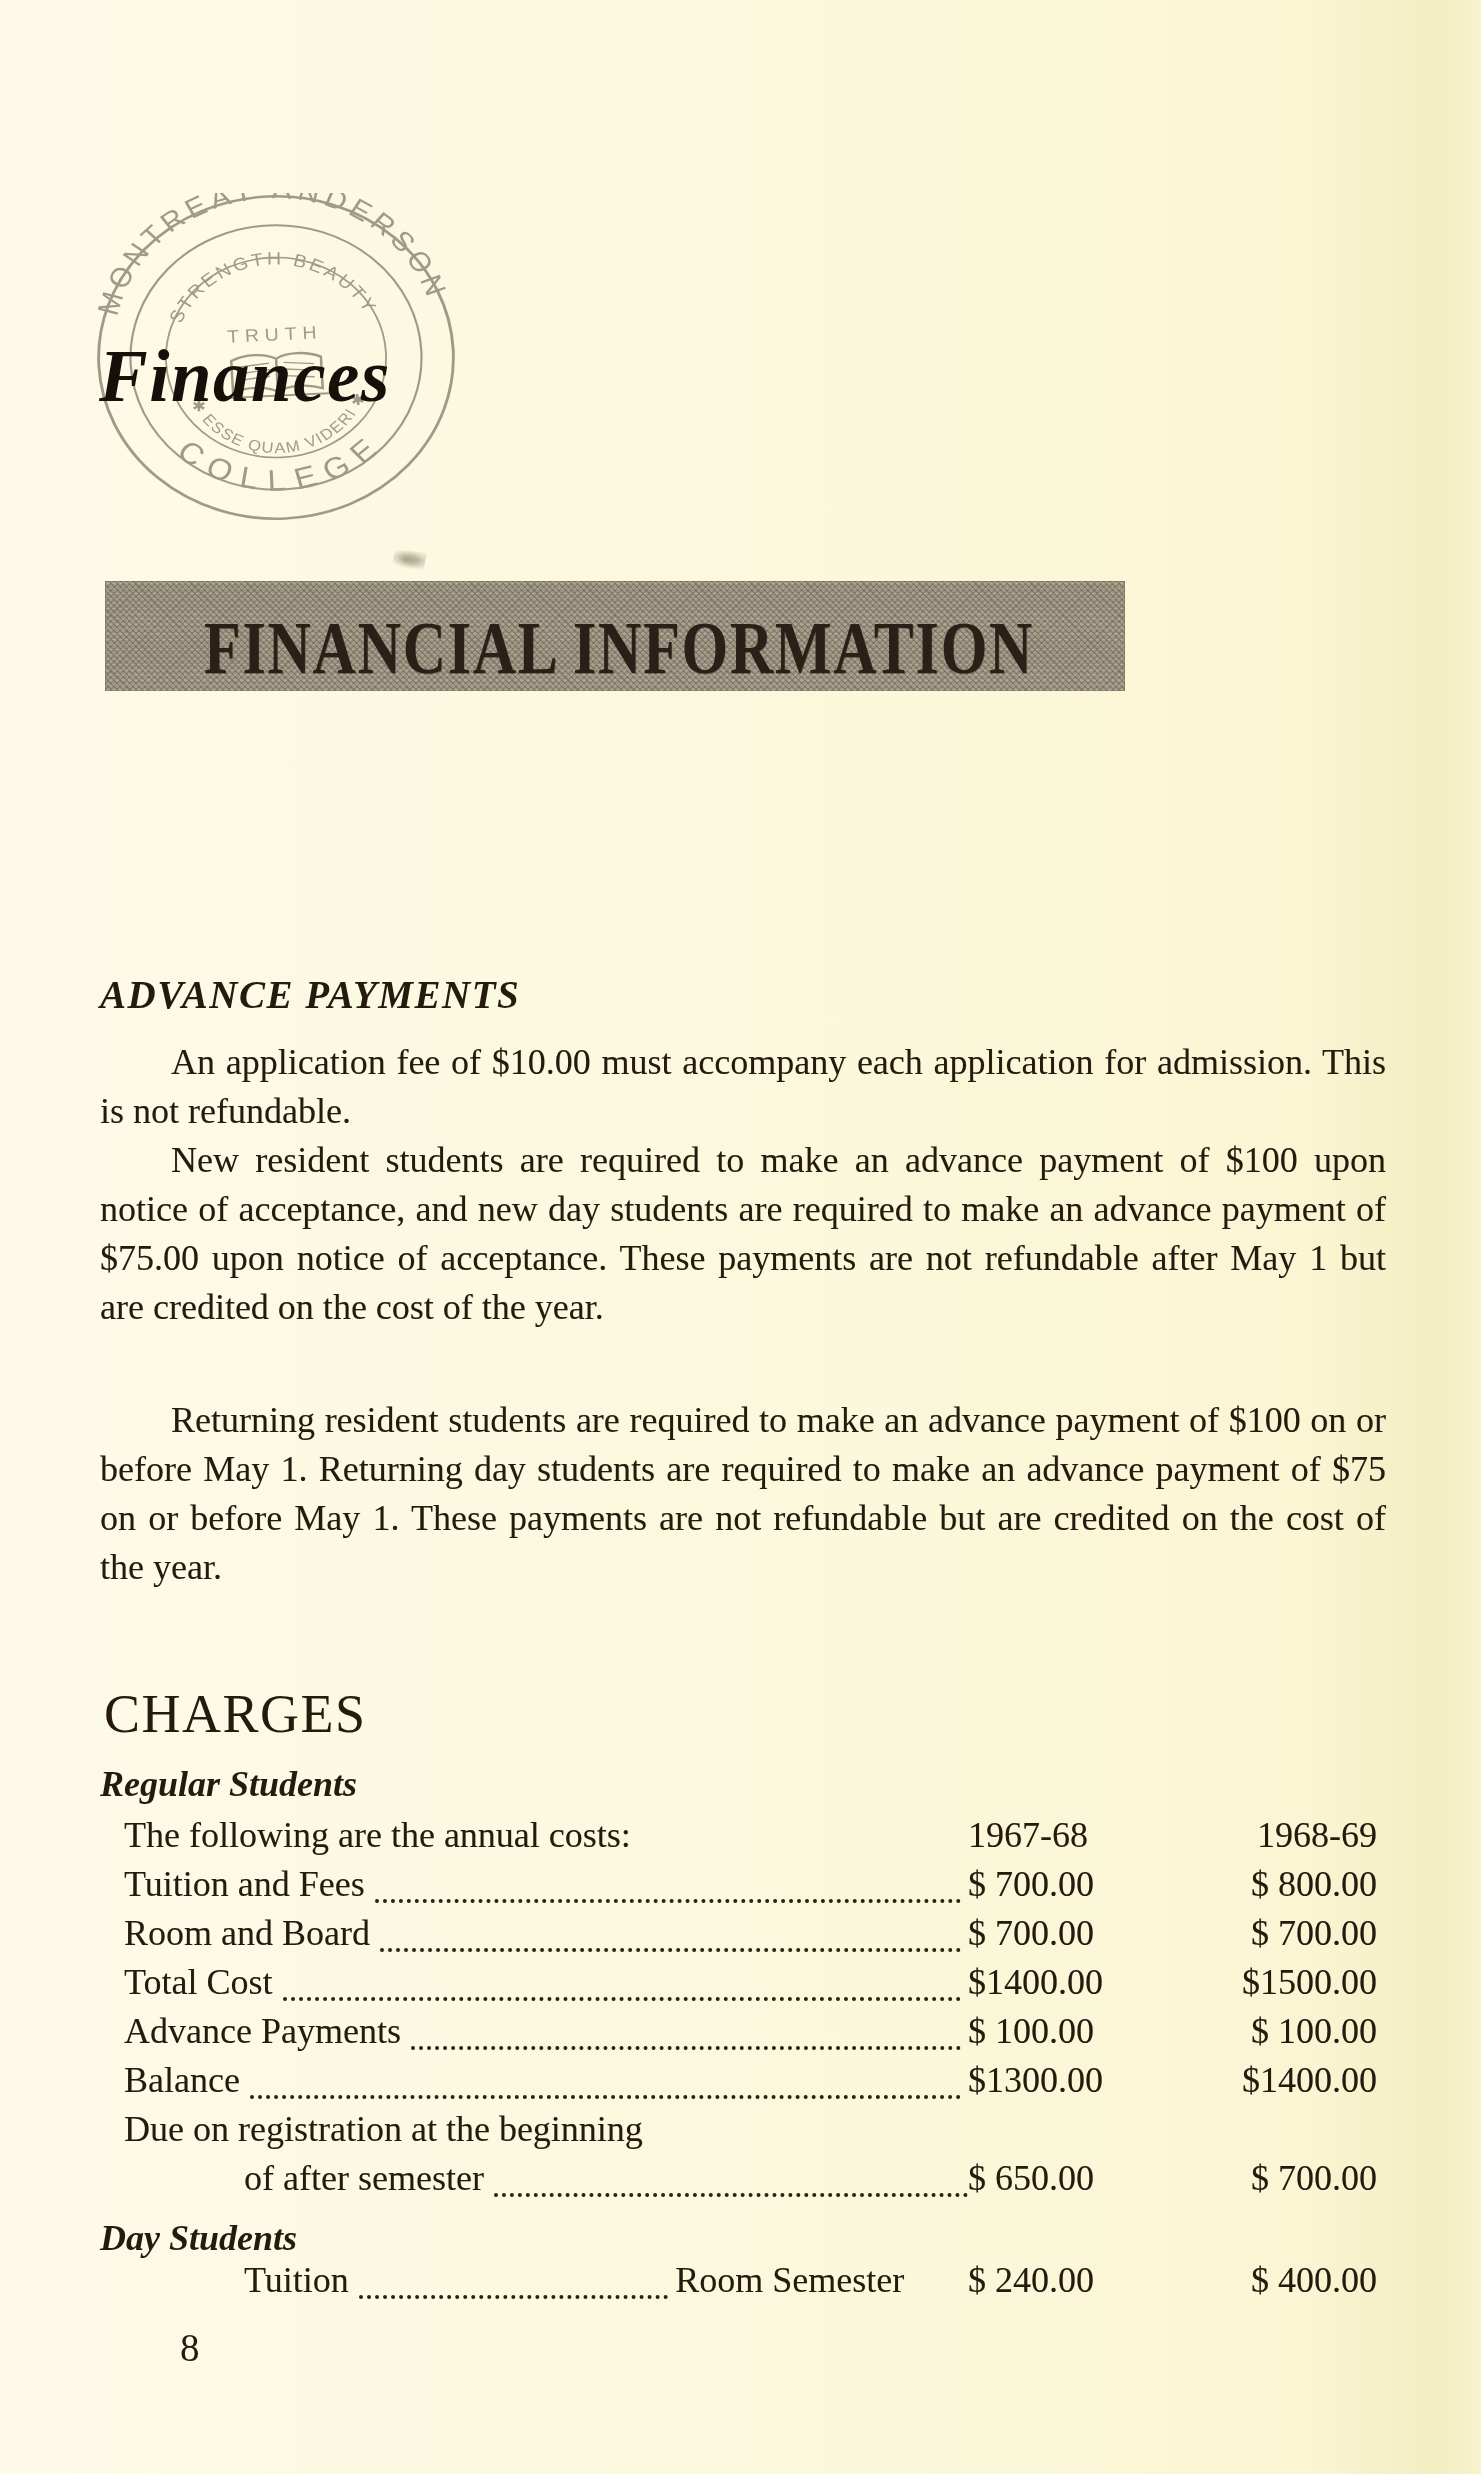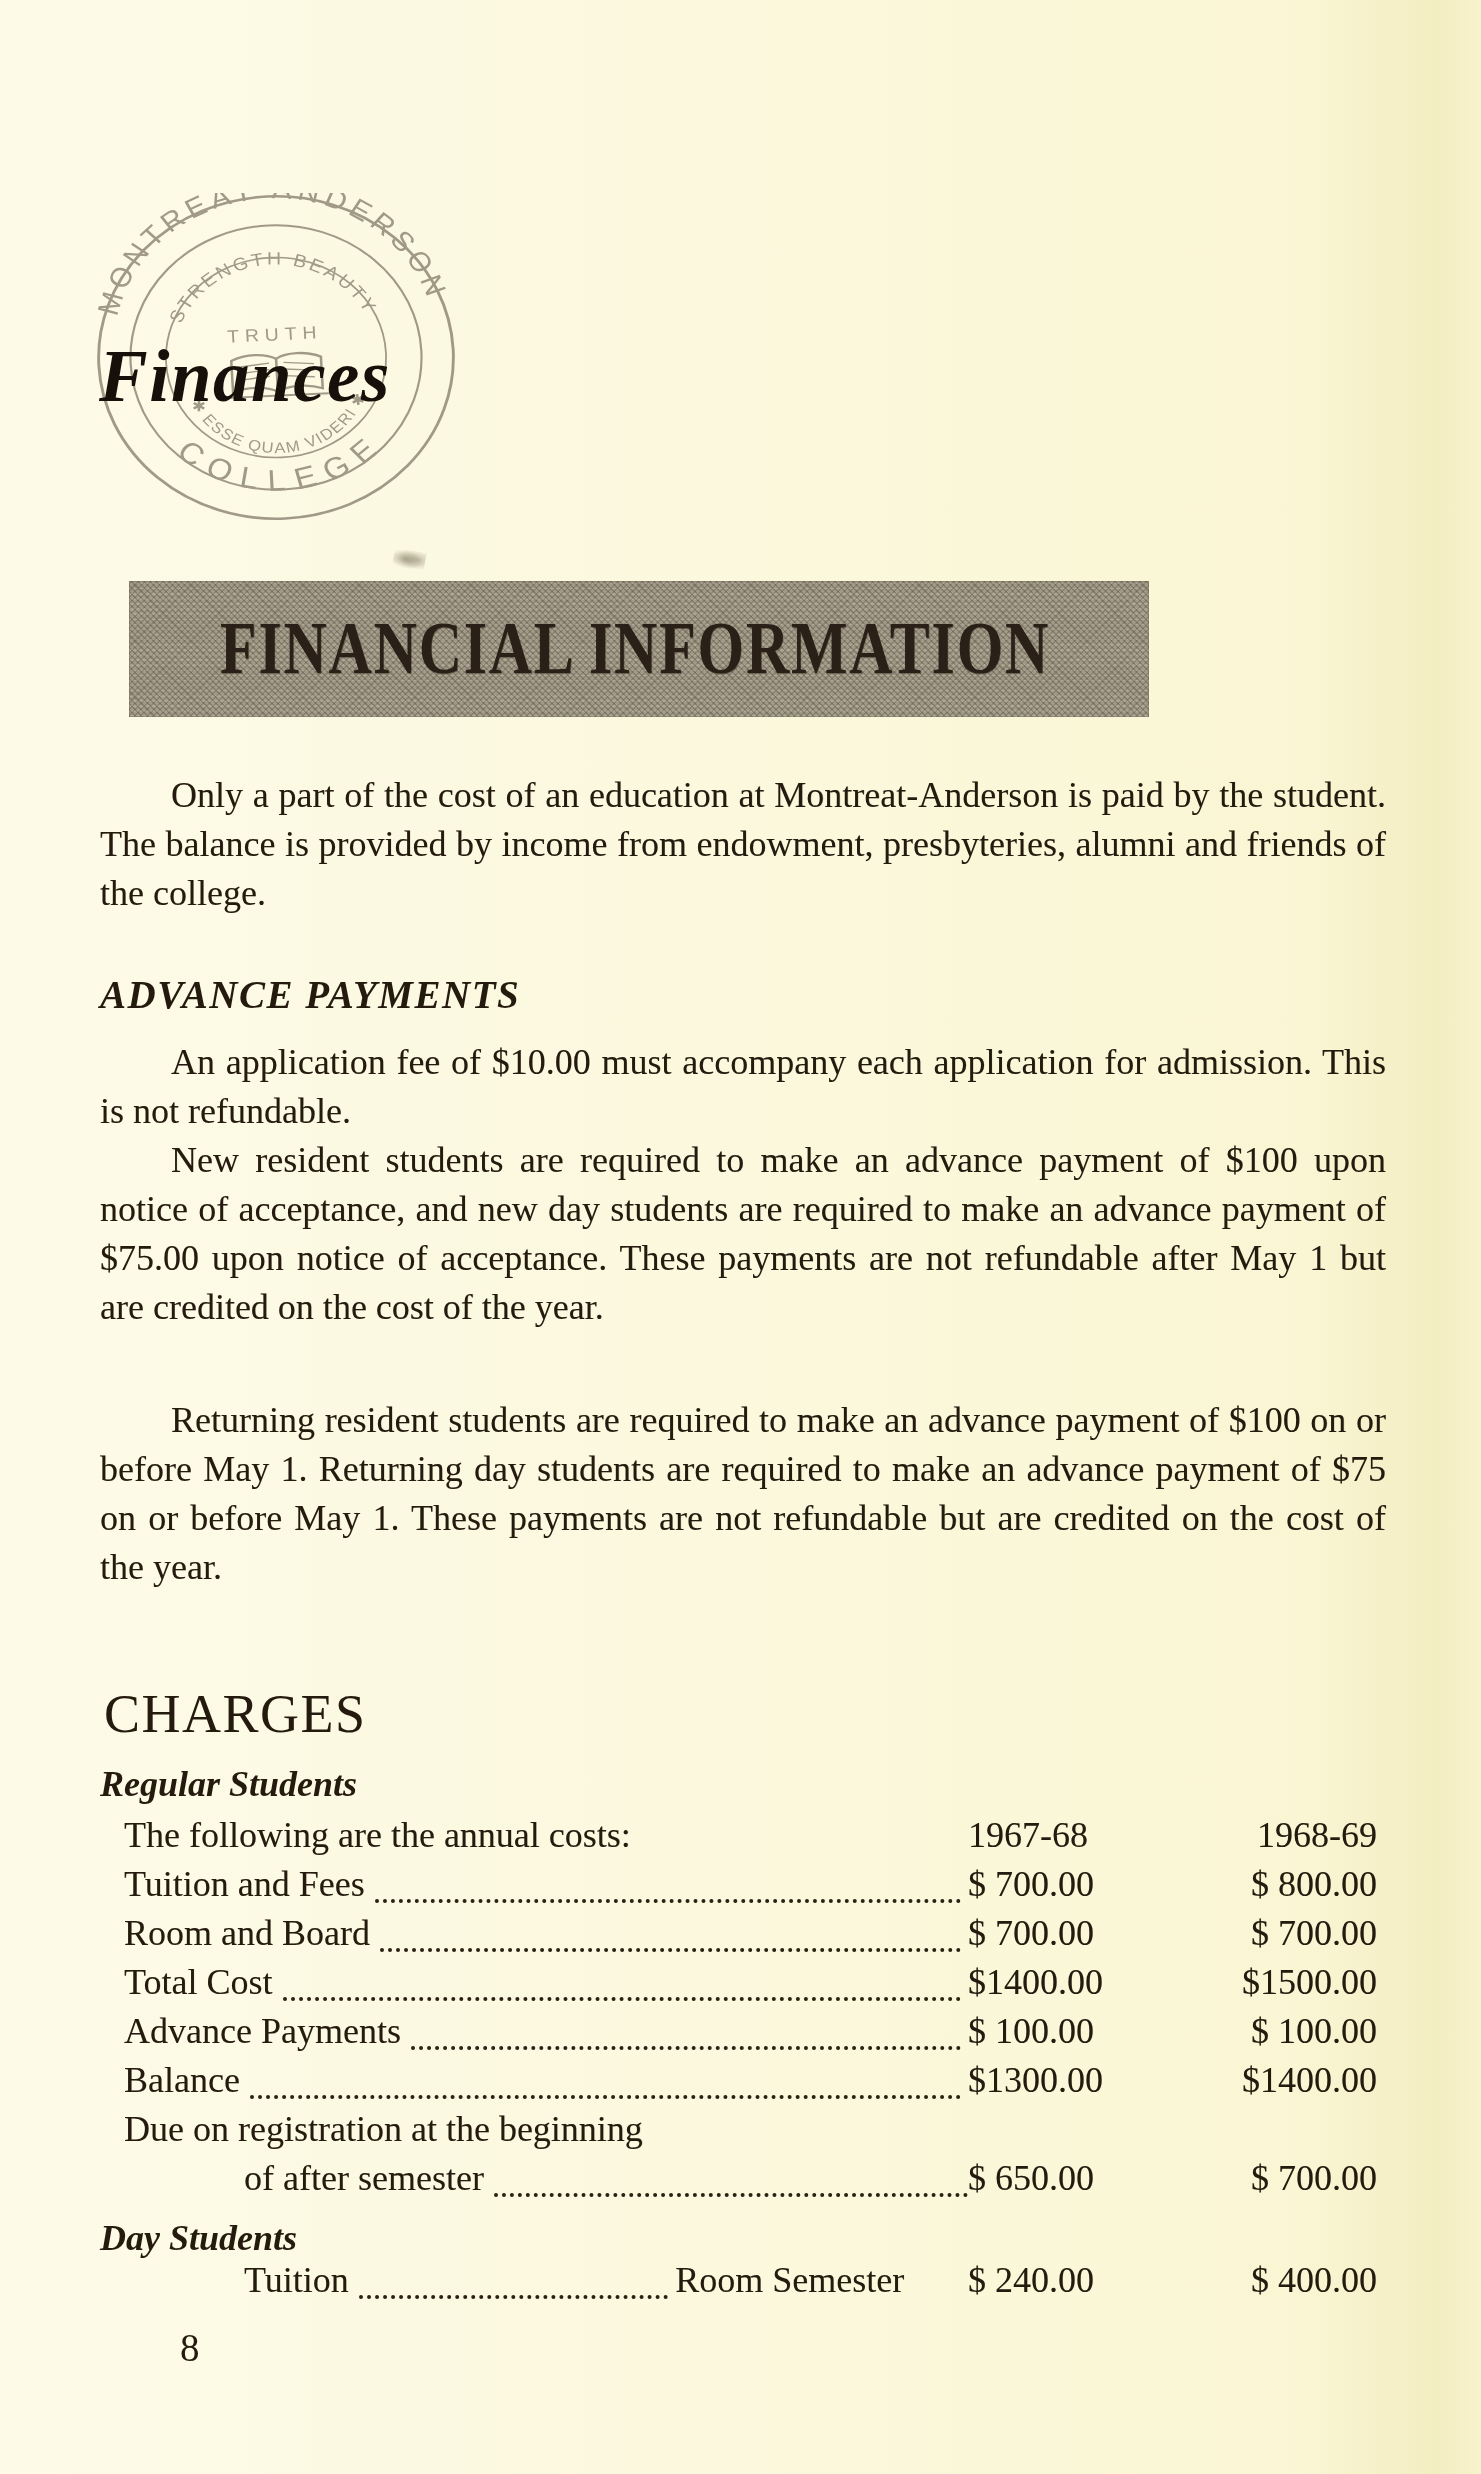--- a/index.html
+++ b/index.html
@@ -24,29 +24,28 @@
     color:#17100a;letter-spacing:1.5px;
   }
   .smudge{
     position:absolute;left:393px;top:550px;width:32px;height:20.4px;
     background:radial-gradient(ellipse at 40% 50%, rgba(120,110,85,.55), rgba(120,110,85,0) 65%),
                radial-gradient(ellipse at 75% 40%, rgba(120,110,85,.4), rgba(120,110,85,0) 60%);
     transform:rotate(12deg);
   }
   
   .banner{
-    position:absolute;left:105px;top:581px;width:1020px;height:136px;
+    position:absolute;left:105px;top:581px;width:1020px;height:110px;
     background-color:#a29a88;
     background-image:
       repeating-linear-gradient(45deg, rgba(66,58,44,.28) 0 1.5px, rgba(0,0,0,0) 1.5px 4.4px),
       repeating-linear-gradient(-45deg, rgba(66,58,44,.22) 0 1.5px, rgba(0,0,0,0) 1.5px 4.4px),
       repeating-linear-gradient(0deg, rgba(252,248,225,.14) 0 1.5px, rgba(0,0,0,0) 1.5px 5.1px);
     box-shadow:0 0 0 0.7px rgba(110,100,80,.5) inset;
-    text-align:left;
-    margin-left:24px;
+    text-align:right;
   }
   .banner-text{
     display:inline-block;
     font-weight:700;font-size:73px;line-height:136px;
     letter-spacing:2.2px;color:#2a2017;
     transform:scaleX(.82);transform-origin:50% 50%;
     text-shadow:0.7px 0.7px 0 rgba(42,32,23,.35);
     white-space:nowrap;
   }
   
@@ -119,21 +118,20 @@
   </div>
 
   <div class="finances">Finances</div>
 
   <div class="smudge"></div>
 
   <div class="banner">
     <span class="banner-text">FINANCIAL INFORMATION</span>
   </div>
 
-  <p class="block body" style="top:771px">Only a part of the cost of an education at Montreat-Anderson is paid by the student. The balance is provided by income from endowment, presbyteries, alumni and friends of the college.</p>
 
   <h2 class="block h-italic" style="top:972px">ADVANCE PAYMENTS</h2>
   <p class="block body" style="top:1038px">An application fee of $10.00 must accompany each application for admission. This is not refundable.</p>
   <p class="block body" style="top:1136px">New resident students are required to make an advance payment of $100 upon notice of acceptance, and new day students are required to make an advance payment of $75.00 upon notice of acceptance. These payments are not refundable after May 1 but are credited on the cost of the year.</p>
   <p class="block body" style="top:1396px">Returning resident students are required to make an advance payment of $100 on or before May 1. Returning day students are required to make an advance payment of $75 on or before May 1. These payments are not refundable but are credited on the cost of the year.</p>
 
   <h2 class="block h-caps" style="top:1686px">CHARGES</h2>
   <h3 class="block h-sub" style="top:1763px">Regular Students</h3>
 
   <div class="block ctable" style="top:1814px">

